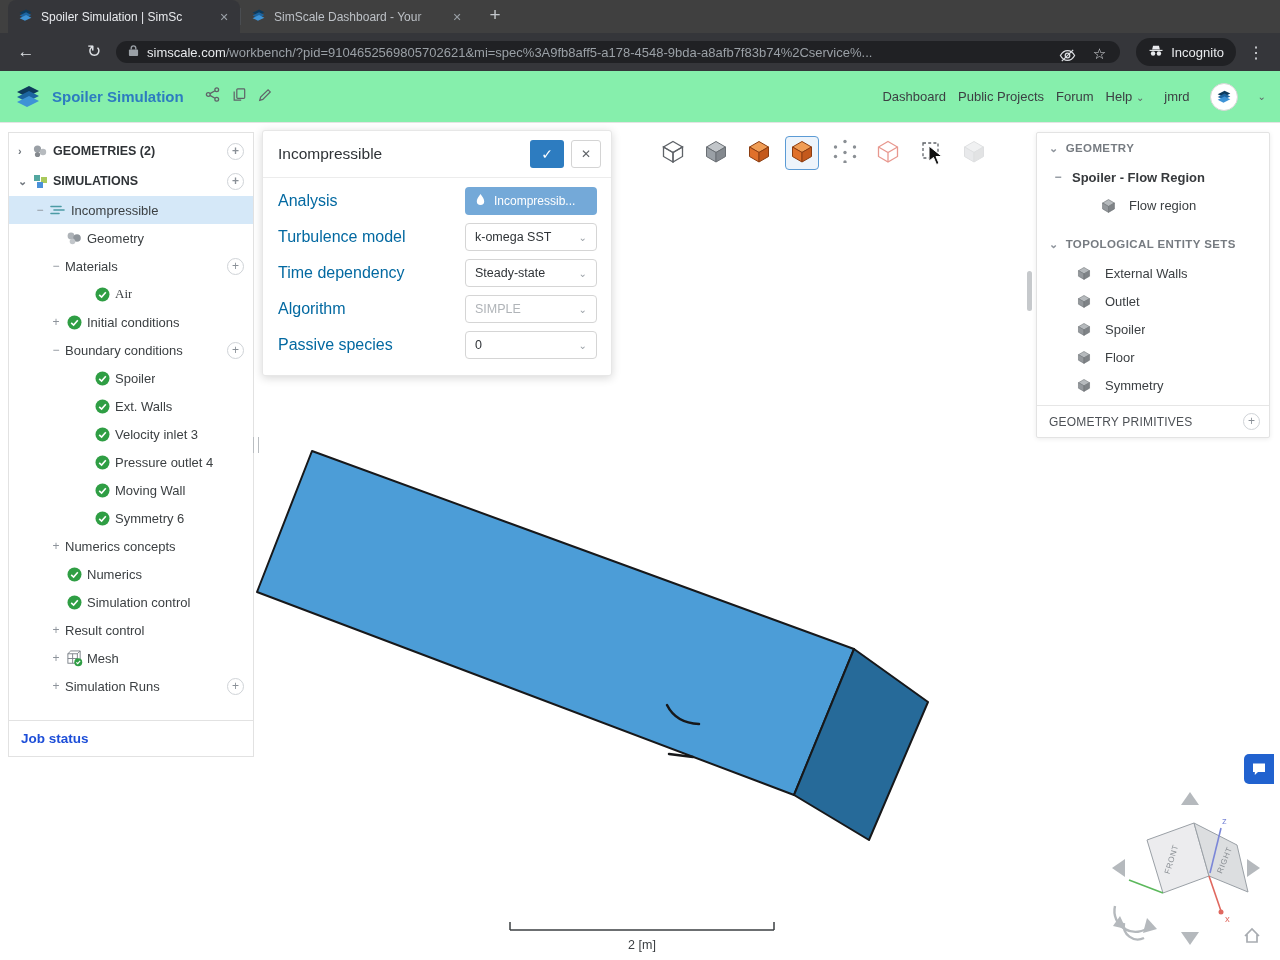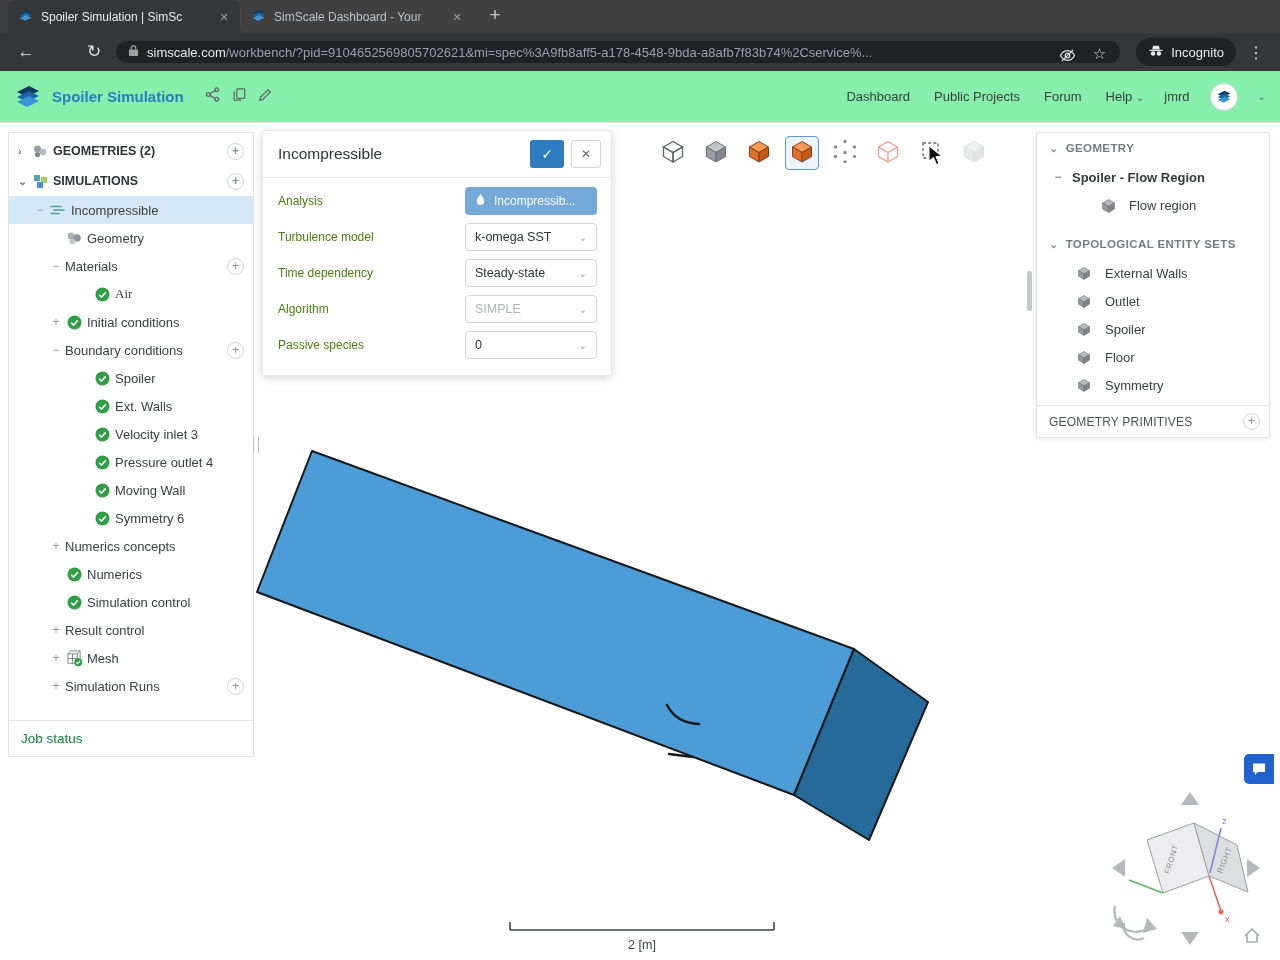--- a/index.html
+++ b/index.html
@@ -32,21 +32,21 @@
   .incog{height:28px;background:#202124;border-radius:14px;display:flex;align-items:center;gap:7px;
          padding:0 12px;color:#e8eaed;font-size:13px}
   .kebab{color:#dadce0;font-size:16px;width:24px;text-align:center}
 
   
   .appheader{height:52px;background:#86efac;border-bottom:1px solid #e4e4e4;display:flex;align-items:center;padding:0 14px}
   .logo{width:28px;height:28px;margin-right:10px}
   .project-title{color:var(--brand_blue);font-size:15px;font-weight:700;margin-right:16px}
   .doc-ic{width:26px;text-align:center;color:#5f6368}
   .hright{margin-left:auto;display:flex;align-items:center;gap:20px;font-size:13px;color:#3c4043}
-  .hnav{display:flex;align-items:flex-start;gap:24px}
+  .hnav{display:flex;align-items:flex-start;gap:12px}
   .hnav-item{white-space:nowrap}
   .caret{color:#5f6368;font-size:10px}
   .avatar{width:28px;height:28px;border-radius:50%;border:1px solid #d6d6d6;display:flex;align-items:center;justify-content:center;background:#fff}
 
   
   .workspace{position:absolute;left:0;top:123px;width:1280px;height:837px;background:#fff}
   .canvas{position:absolute;left:0;top:0;z-index:0}
 
   
   .left-panel{position:absolute;left:8px;top:9px;width:246px;height:625px;background:#fff;
@@ -55,33 +55,33 @@
   .tsection{height:30px;display:flex;align-items:center;font-weight:700;font-size:12.5px;color:#2f3337;padding-right:26px;position:relative}
   .tsection .chev{width:22px;padding-left:9px;color:#6f757c;font-size:11px}
   .trow{height:28px;display:flex;align-items:center;position:relative;padding-right:26px;cursor:default}
   .trow.selected{background:var(--selected_row)}
   .texp{width:18px;color:#8d939b;font-size:12px;text-align:center;flex:none}
   .ticon{width:18px;flex:none;display:flex;align-items:center;justify-content:center;margin-right:4px}
   .tlabel{white-space:nowrap;overflow:hidden}
   .tadd{position:absolute;right:9px;width:17px;height:17px;border:1px solid #cfd3d7;border-radius:50%;
         color:#8a9097;font-size:12px;line-height:15px;text-align:center;background:#fff}
   .job-status{height:36px;border-top:1px solid #e2e2e2;display:flex;align-items:center;padding:11px 12px;
-              font-weight:400;font-size:13.5px;color:#15803d}
+              font-weight:700;font-size:13.5px;color:#1d4ed8}
   .grip{position:absolute;left:253px;top:314px;width:6px;height:16px;border-left:1.5px solid #b9bdc1;border-right:1.5px solid #b9bdc1;z-index:4}
 
   
   .settings{position:absolute;left:262px;top:7px;width:350px;background:#fff;border:1px solid #e7e7e7;
             border-radius:3px;box-shadow:0 2px 10px rgba(0,0,0,.16);z-index:4}
   .sp-head{height:47px;display:flex;align-items:center;padding:0 10px 0 15px;border-bottom:1px solid #ececec}
   .sp-title{font-size:15.5px;color:#2f3337;flex:1}
   .sp-ok{width:34px;height:28px;background:var(--brand_blue);border-radius:3px;color:#fff;text-align:center;line-height:28px;font-size:14px;margin-right:7px}
   .sp-x{width:30px;height:28px;border:1px solid #d4d4d4;border-radius:3px;color:#5f6368;text-align:center;line-height:26px;font-size:12px;background:#fff}
   .sp-body{padding:5px 14px 12px 15px}
   .prow{height:36px;display:flex;align-items:center}
-  .plabel{flex:1;font-size:12px;color:#4d7c0f}
+  .plabel{flex:1;font-size:16px;color:#0369a1}
   .sel{width:132px;height:28px;border:1px solid #d5d5d5;border-radius:4px;display:flex;align-items:center;
        padding:0 9px;font-size:12.5px;color:#2f3337;background:#fff}
   .sel .selcaret{margin-left:auto;color:#9aa0a6;font-size:10px}
   .sel.disabled .selval{color:#b0b4b8}
   .chip{width:132px;height:28px;background:var(--chip_blue);border-radius:4px;display:flex;align-items:center;
         gap:7px;padding:0 9px;color:#fff;font-size:12px}
   .chip .chip-tx{white-space:nowrap;overflow:hidden}
 
   
   .vp-toolbar{position:absolute;left:656px;top:13px;display:flex;gap:9px;z-index:3}

